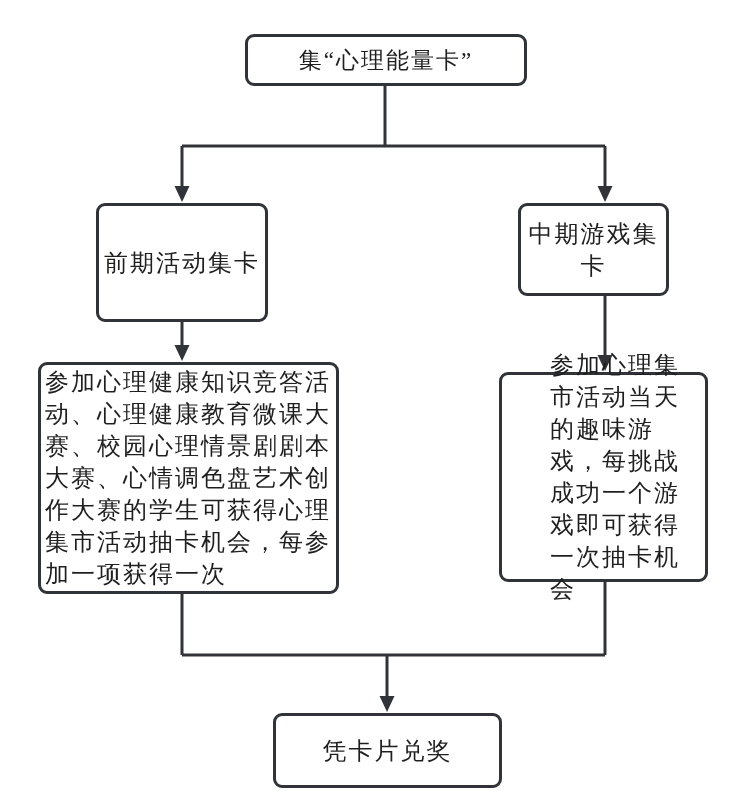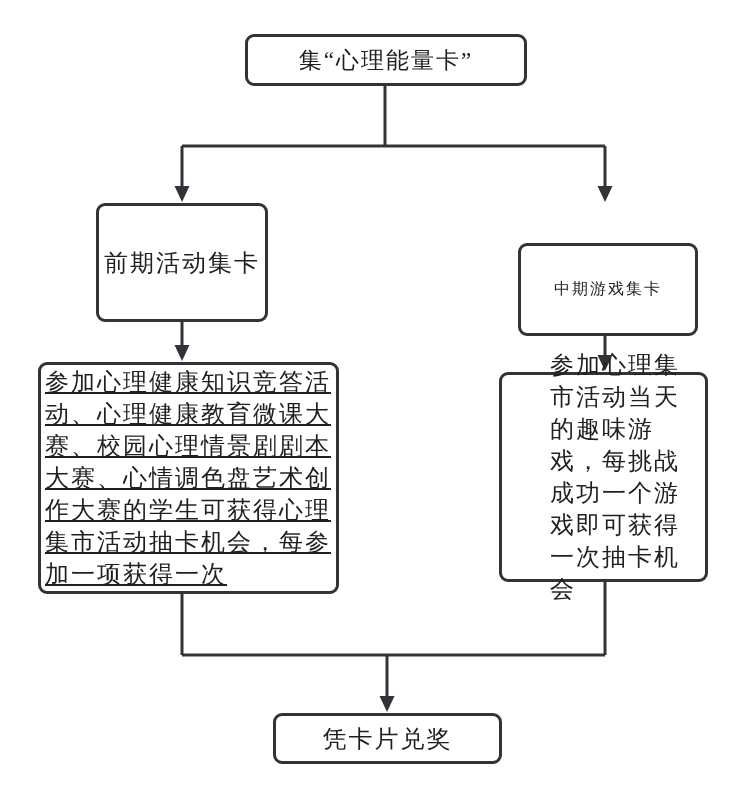--- a/index.html
+++ b/index.html
@@ -28,35 +28,35 @@
     display:flex;
     align-items:center;
     justify-content:center;
     text-align:center;
     font-size:23px;
     letter-spacing:2px;
     color:var(--text);
   }
   .node-root   {left:245px;top:34px; width:282px;height:52px;font-family:Liberation Serif, serif;}
   .node-left   {left:96px; top:203px;width:172px;height:119px;font-size:24px;}
-  .node-right  {left:518px;top:203px;width:180px;height:93px;font-size:16px;margin-top:40px;}
-  .node-result {left:273px;top:713px;width:229px;height:51px;font-size:24px;}
+  .node-right  {left:518px;top:203px;width:151px;height:93px;font-size:24px;}
+  .node-result {left:273px;top:713px;width:229px;height:75px;font-size:24px;}
   .node-detail{
     justify-content:center;
     text-align:left;
     font-size:24px;
     letter-spacing:2px;
     line-height:32px;
     padding-left:48px;
   }
   .node-detail-left{
     left:38px;top:362px;width:301px;height:232px;
     padding:0 0 0 3px;
   }
-  .node-detail-left .txt{width:290px;text-decoration:underline;}
+  .node-detail-left .txt{width:290px;}
   .node-detail-right{
     left:499px;top:372px;width:209px;height:210px;
   }
   .node-detail-right .txt{width:192px;}
   .txt{display:block;}
 </style>
 </head>
 <body>
 
 <div class="canvas">

